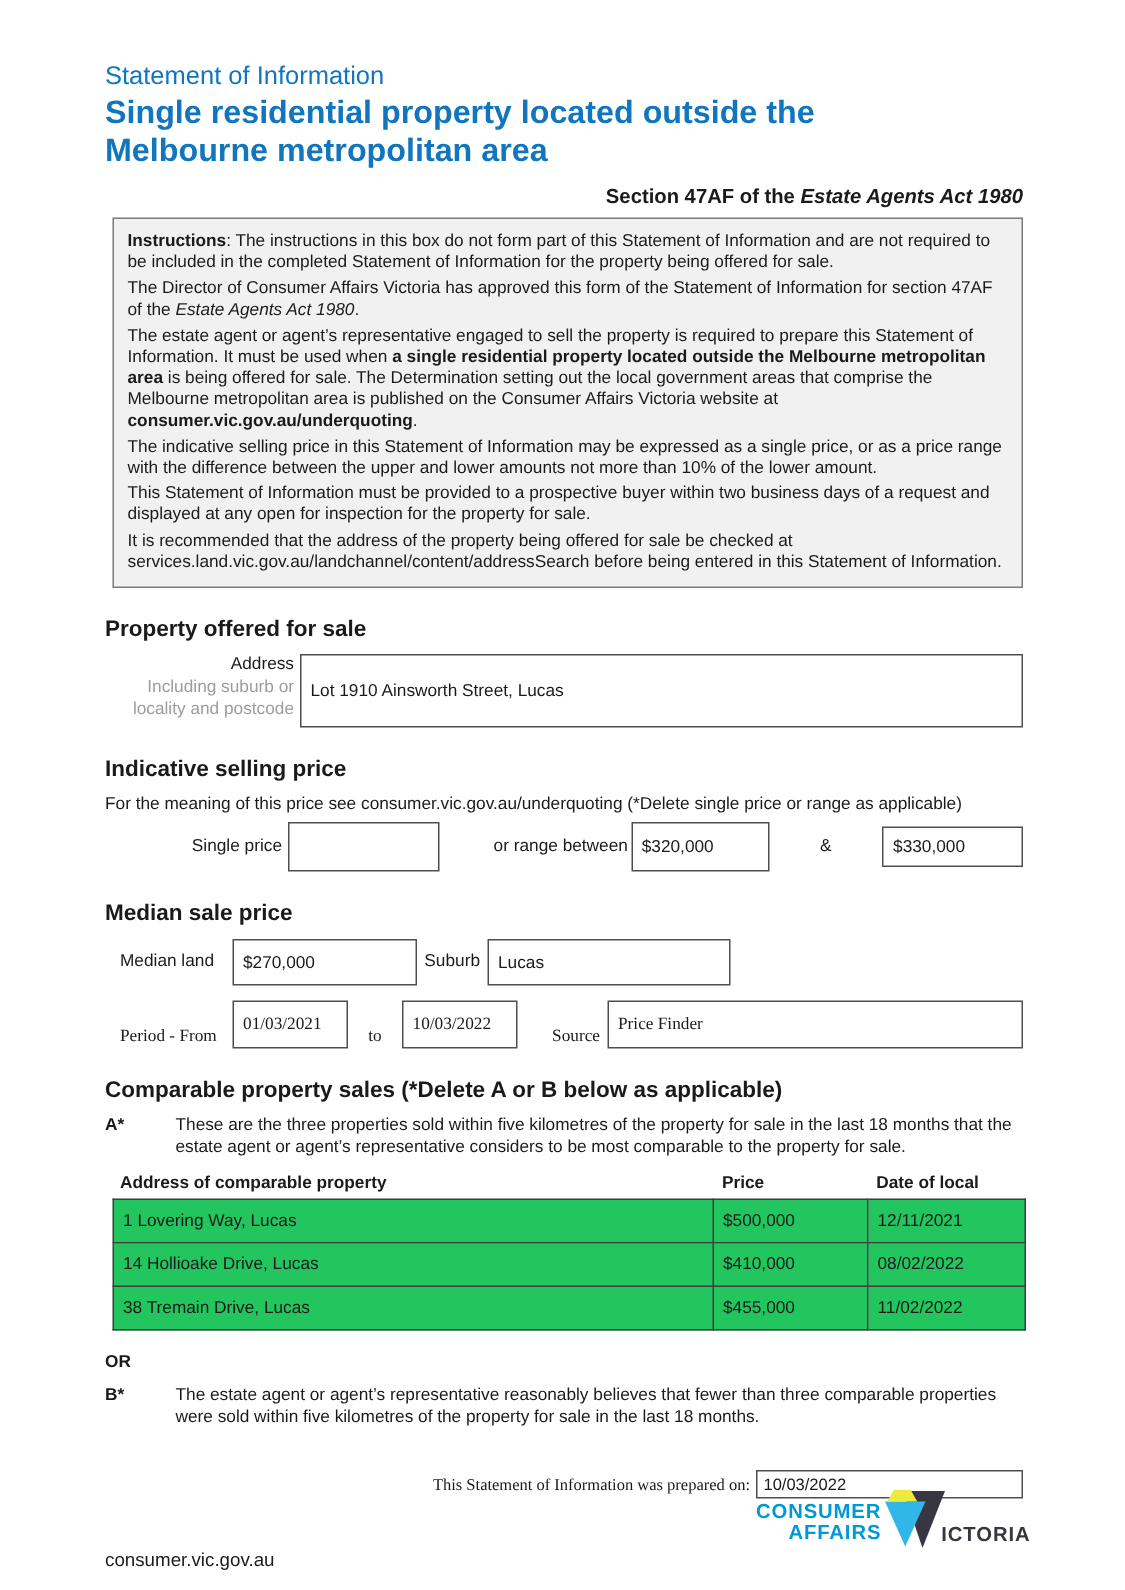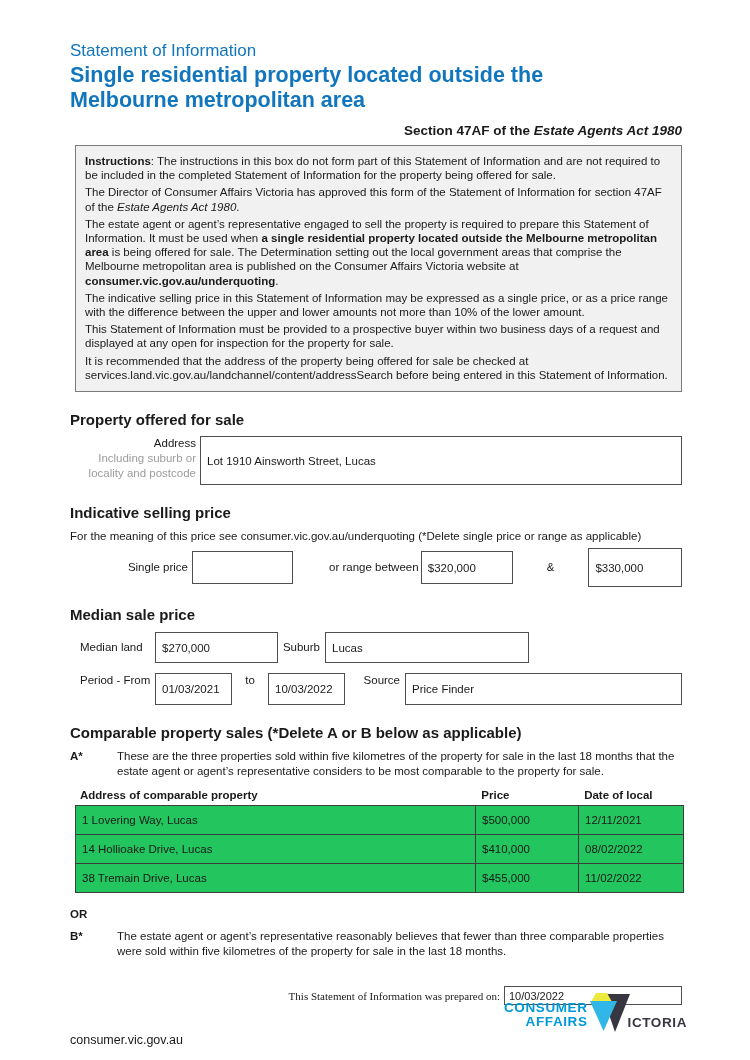--- a/index.html
+++ b/index.html
@@ -46,29 +46,29 @@
   .f-address { width:482px; height:49px; }
 
   
   .note { font-size:11.5px; margin-top:9px; }
   .price-row { margin-top:6px; align-items:center; }
   .lab-sp { width:130px; text-align:right; padding-right:4px; }
   .f-single { width:107px; height:33px; }
   .lab-range { width:98px; text-align:left;margin-left:36px; }
   .f-low { width:97px; height:33px; }
   .lab-amp { width:81px; text-align:center; }
-  .f-high { width:99px; height:39px; }
+  .f-high { width:99px; height:27px; }
 
   
   .median-row1 { margin-top:9px; align-items:center; }
-  .median-row2 { margin-top:10px; align-items:flex-start; }
+  .median-row2 { margin-top:10px; align-items:flex-end;font-family:Liberation Serif, serif; }
   .lab-median, .lab-period { width:75px; margin-left:10px; }
   .f-median { width:123px; height:31px; }
   .lab-suburb { width:47px; text-align:right; padding-right:5px; }
-  .f-suburb { width:204px; height:31px;align-items:center; }
+  .f-suburb { width:162px; height:31px;align-items:center; }
   .f-from { width:77px; height:32px; }
   .lab-to { width:36px; text-align:center; }
   .f-to { width:77px; height:32px; }
   .lab-source { width:60px; text-align:right; padding-right:5px; }
   .f-source { width:277px; height:32px; }
 
   
   .ab-row { margin-top:8px; }
   .marker { width:47px; font-weight:bold; font-size:11.5px; line-height:15px; }
   .ab-text { flex:1; font-size:11.5px; line-height:15px; }

